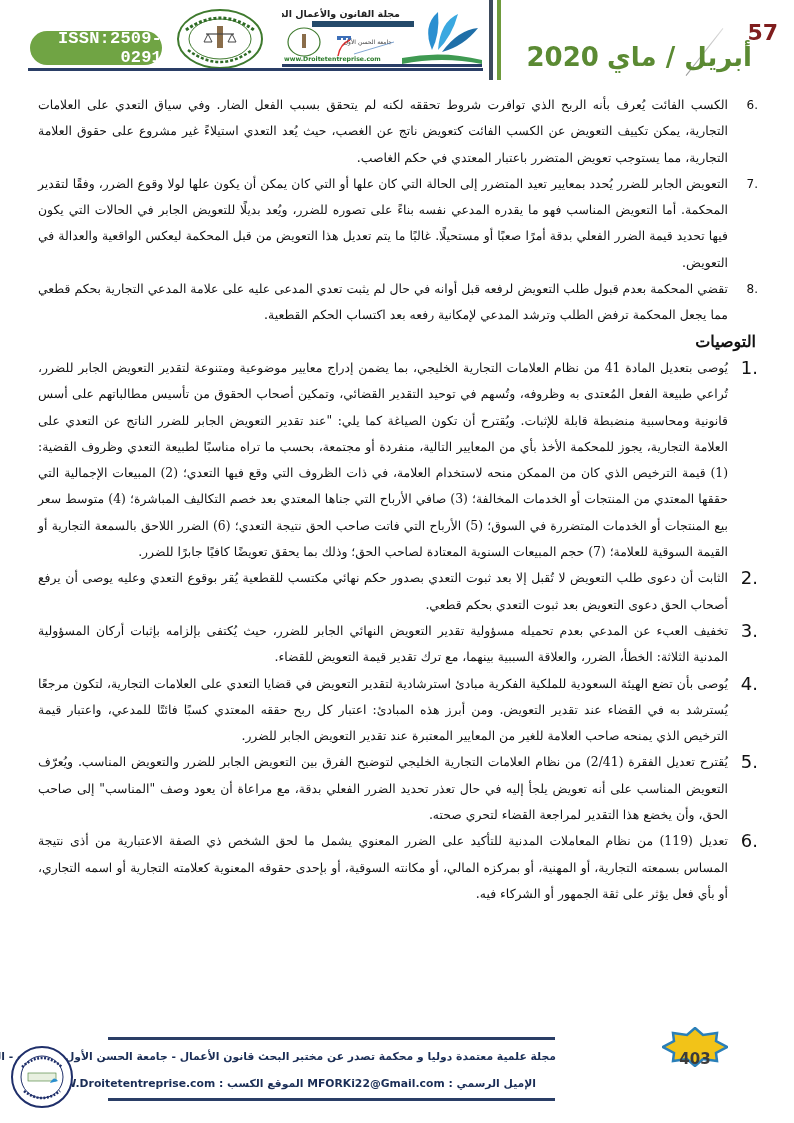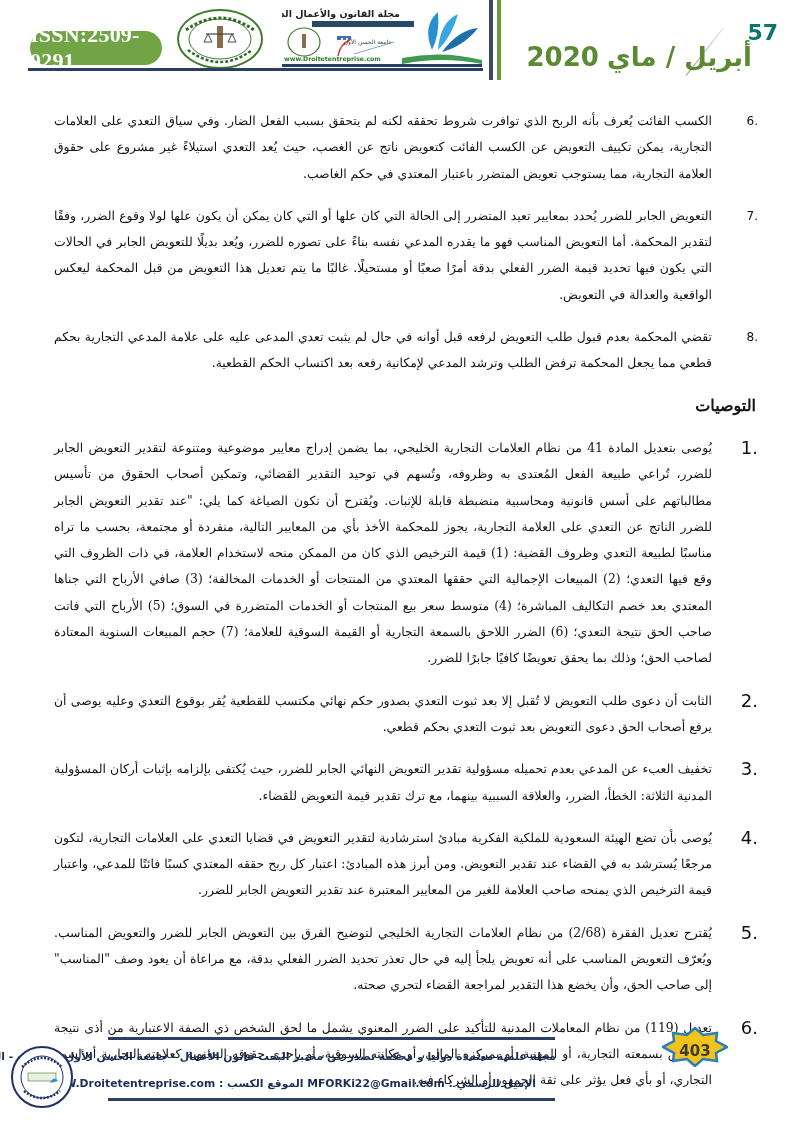--- a/index.html
+++ b/index.html
@@ -3,56 +3,56 @@
 <meta charset="utf-8">
 <style>
   html, body { margin:0; padding:0; background:#ffffff; }
   body { width:794px; height:1123px; position:relative; overflow:hidden;
          font-family:"DejaVu Serif", "Liberation Serif", serif; color:#111; }
 
   
   .header { position:absolute; left:0; top:0; width:794px; height:80px; }
   .issn-badge { position:absolute; left:30px; top:31px; width:132px; height:34px;
       background:#70a444; border-radius:17px; color:#fff;
-      font-family:Liberation Serif, serif; font-size:22px; font-weight:bold;
-      display:flex; align-items:center; justify-content:center; letter-spacing:0.2px; }
+      font-family:Liberation Mono, monospace; font-size:17px; font-weight:bold;
+      display:flex; align-items:center; justify-content:center; letter-spacing:0.2px;text-align:right; }
   .seal { position:absolute; left:176px; top:8px; width:88px; height:62px; }
   .journal-logo { position:absolute; left:282px; top:6px; width:200px; height:64px; }
   .header-rule { position:absolute; left:28px; top:68px; width:455px; height:3px; background:#2a3e66; }
   .vbar-dark { position:absolute; left:489px; top:0; width:4px; height:80px; background:#3d4a5c; }
   .vbar-green { position:absolute; left:497px; top:0; width:4px; height:80px; background:#6e9a3c; }
   .issue-line { position:absolute; right:16px; top:2px; height:32px; direction:rtl;
       font-family:"DejaVu Sans","Liberation Sans",sans-serif; font-weight:bold; font-size:22px; color:#1e3fd0;
       display:flex; align-items:center; gap:6px; }
-  .issue-num { color:#0f766e;margin-top:28px; }
+  .issue-num { color:#7f1d1d;margin-top:28px; }
   .date-line { position:absolute; right:42px; top:40px; height:34px; direction:rtl;
       font-family:"DejaVu Sans","Liberation Sans",sans-serif; font-weight:bold; font-size:26px; color:#5b8a33;
       display:flex; align-items:center; gap:8px; }
   .deco-slash { position:absolute; left:704px; top:22px; width:1px; height:60px;
       background:linear-gradient(#ddd,#999); transform:rotate(38deg); }
 
   
   .content { position:absolute; left:38px; right:36px; top:92px; direction:rtl; text-align:justify;
       font-size:12.4px; line-height:26.3px; }
   .item { position:relative; padding-right:30px; }
   .item .num { position:absolute; right:0; top:0; width:26px; text-align:right;
       font-family:"DejaVu Sans","Liberation Sans",sans-serif; font-size:12px; direction:ltr; }
   .item.rec .num { font-size:18px; width:24px; }
   .section-title { font-weight:bold; font-size:16px; padding-right:2px; margin:0; }
-  .text { margin:16px; }
+  .text { margin:0; }
 
   
   .footer-rule { position:absolute; left:108px; width:447px; height:3px; background:#2a3e66; }
   .f-line1 { position:absolute; right:238px; top:1050px; direction:rtl; white-space:nowrap;
       font-family:"DejaVu Sans","Liberation Sans",sans-serif; font-weight:bold; font-size:10.8px; color:#1a2d55; }
   .f-line2 { position:absolute; right:258px; top:1077px; direction:rtl; white-space:nowrap;
       font-family:"DejaVu Sans","Liberation Sans",sans-serif; font-weight:bold; font-size:10.8px; color:#1a2d55; }
   .f-line2 .ltr { direction:ltr; unicode-bidi:embed; }
   .page-badge { position:absolute; left:662px; top:1027px; width:66px; height:40px; }
-  .page-badge span { position:absolute; left:0; top:4px; width:66px; height:40px; display:flex;
+  .page-badge span { position:absolute; left:0; top:12px; width:66px; height:40px; display:flex;
       align-items:center; justify-content:center; font-family:"DejaVu Sans","Liberation Sans",sans-serif;
       font-weight:bold; font-size:15px; color:#3b3b3b; }
   .stamp { position:absolute; left:10px; top:1045px; width:64px; height:64px; }
 </style>
 </head>
 <body>
 
 <div class="header">
   <div class="issn-badge">ISSN:2509-0291</div>
 
@@ -126,21 +126,21 @@
   <div class="item rec">
     <span class="num">3.</span>
     <p class="text">تخفيف العبء عن المدعي بعدم تحميله مسؤولية تقدير التعويض النهائي الجابر للضرر، حيث يُكتفى بإلزامه بإثبات أركان المسؤولية المدنية الثلاثة: الخطأ، الضرر، والعلاقة السببية بينهما، مع ترك تقدير قيمة التعويض للقضاء.</p>
   </div>
   <div class="item rec">
     <span class="num">4.</span>
     <p class="text">يُوصى بأن تضع الهيئة السعودية للملكية الفكرية مبادئ استرشادية لتقدير التعويض في قضايا التعدي على العلامات التجارية، لتكون مرجعًا يُسترشد به في القضاء عند تقدير التعويض. ومن أبرز هذه المبادئ: اعتبار كل ربح حققه المعتدي كسبًا فائتًا للمدعي، واعتبار قيمة الترخيص الذي يمنحه صاحب العلامة للغير من المعايير المعتبرة عند تقدير التعويض الجابر للضرر.</p>
   </div>
   <div class="item rec">
     <span class="num">5.</span>
-    <p class="text">يُقترح تعديل الفقرة (2/68) من نظام العلامات التجارية الخليجي لتوضيح الفرق بين التعويض الجابر للضرر والتعويض المناسب. ويُعرّف التعويض المناسب على أنه تعويض يلجأ إليه في حال تعذر تحديد الضرر الفعلي بدقة، مع مراعاة أن يعود وصف "المناسب" إلى صاحب الحق، وأن يخضع هذا التقدير لمراجعة القضاء لتحري صحته.</p>
+    <p class="text">يُقترح تعديل الفقرة (2/41) من نظام العلامات التجارية الخليجي لتوضيح الفرق بين التعويض الجابر للضرر والتعويض المناسب. ويُعرّف التعويض المناسب على أنه تعويض يلجأ إليه في حال تعذر تحديد الضرر الفعلي بدقة، مع مراعاة أن يعود وصف "المناسب" إلى صاحب الحق، وأن يخضع هذا التقدير لمراجعة القضاء لتحري صحته.</p>
   </div>
   <div class="item rec">
     <span class="num">6.</span>
     <p class="text">تعديل (119) من نظام المعاملات المدنية للتأكيد على الضرر المعنوي يشمل ما لحق الشخص ذي الصفة الاعتبارية من أذى نتيجة المساس بسمعته التجارية، أو المهنية، أو بمركزه المالي، أو مكانته السوقية، أو بإحدى حقوقه المعنوية كعلامته التجارية أو اسمه التجاري، أو بأي فعل يؤثر على ثقة الجمهور أو الشركاء فيه.</p>
   </div>
 </div>
 
 <div class="footer-rule" style="top:1037px;"></div>
 <div class="f-line1">مجلة علمية معتمدة  دوليا و محكمة تصدر عن مختبر البحث قانون الأعمال - جامعة الحسن الأول - سطات - المغرب</div>
 <div class="f-line2">

